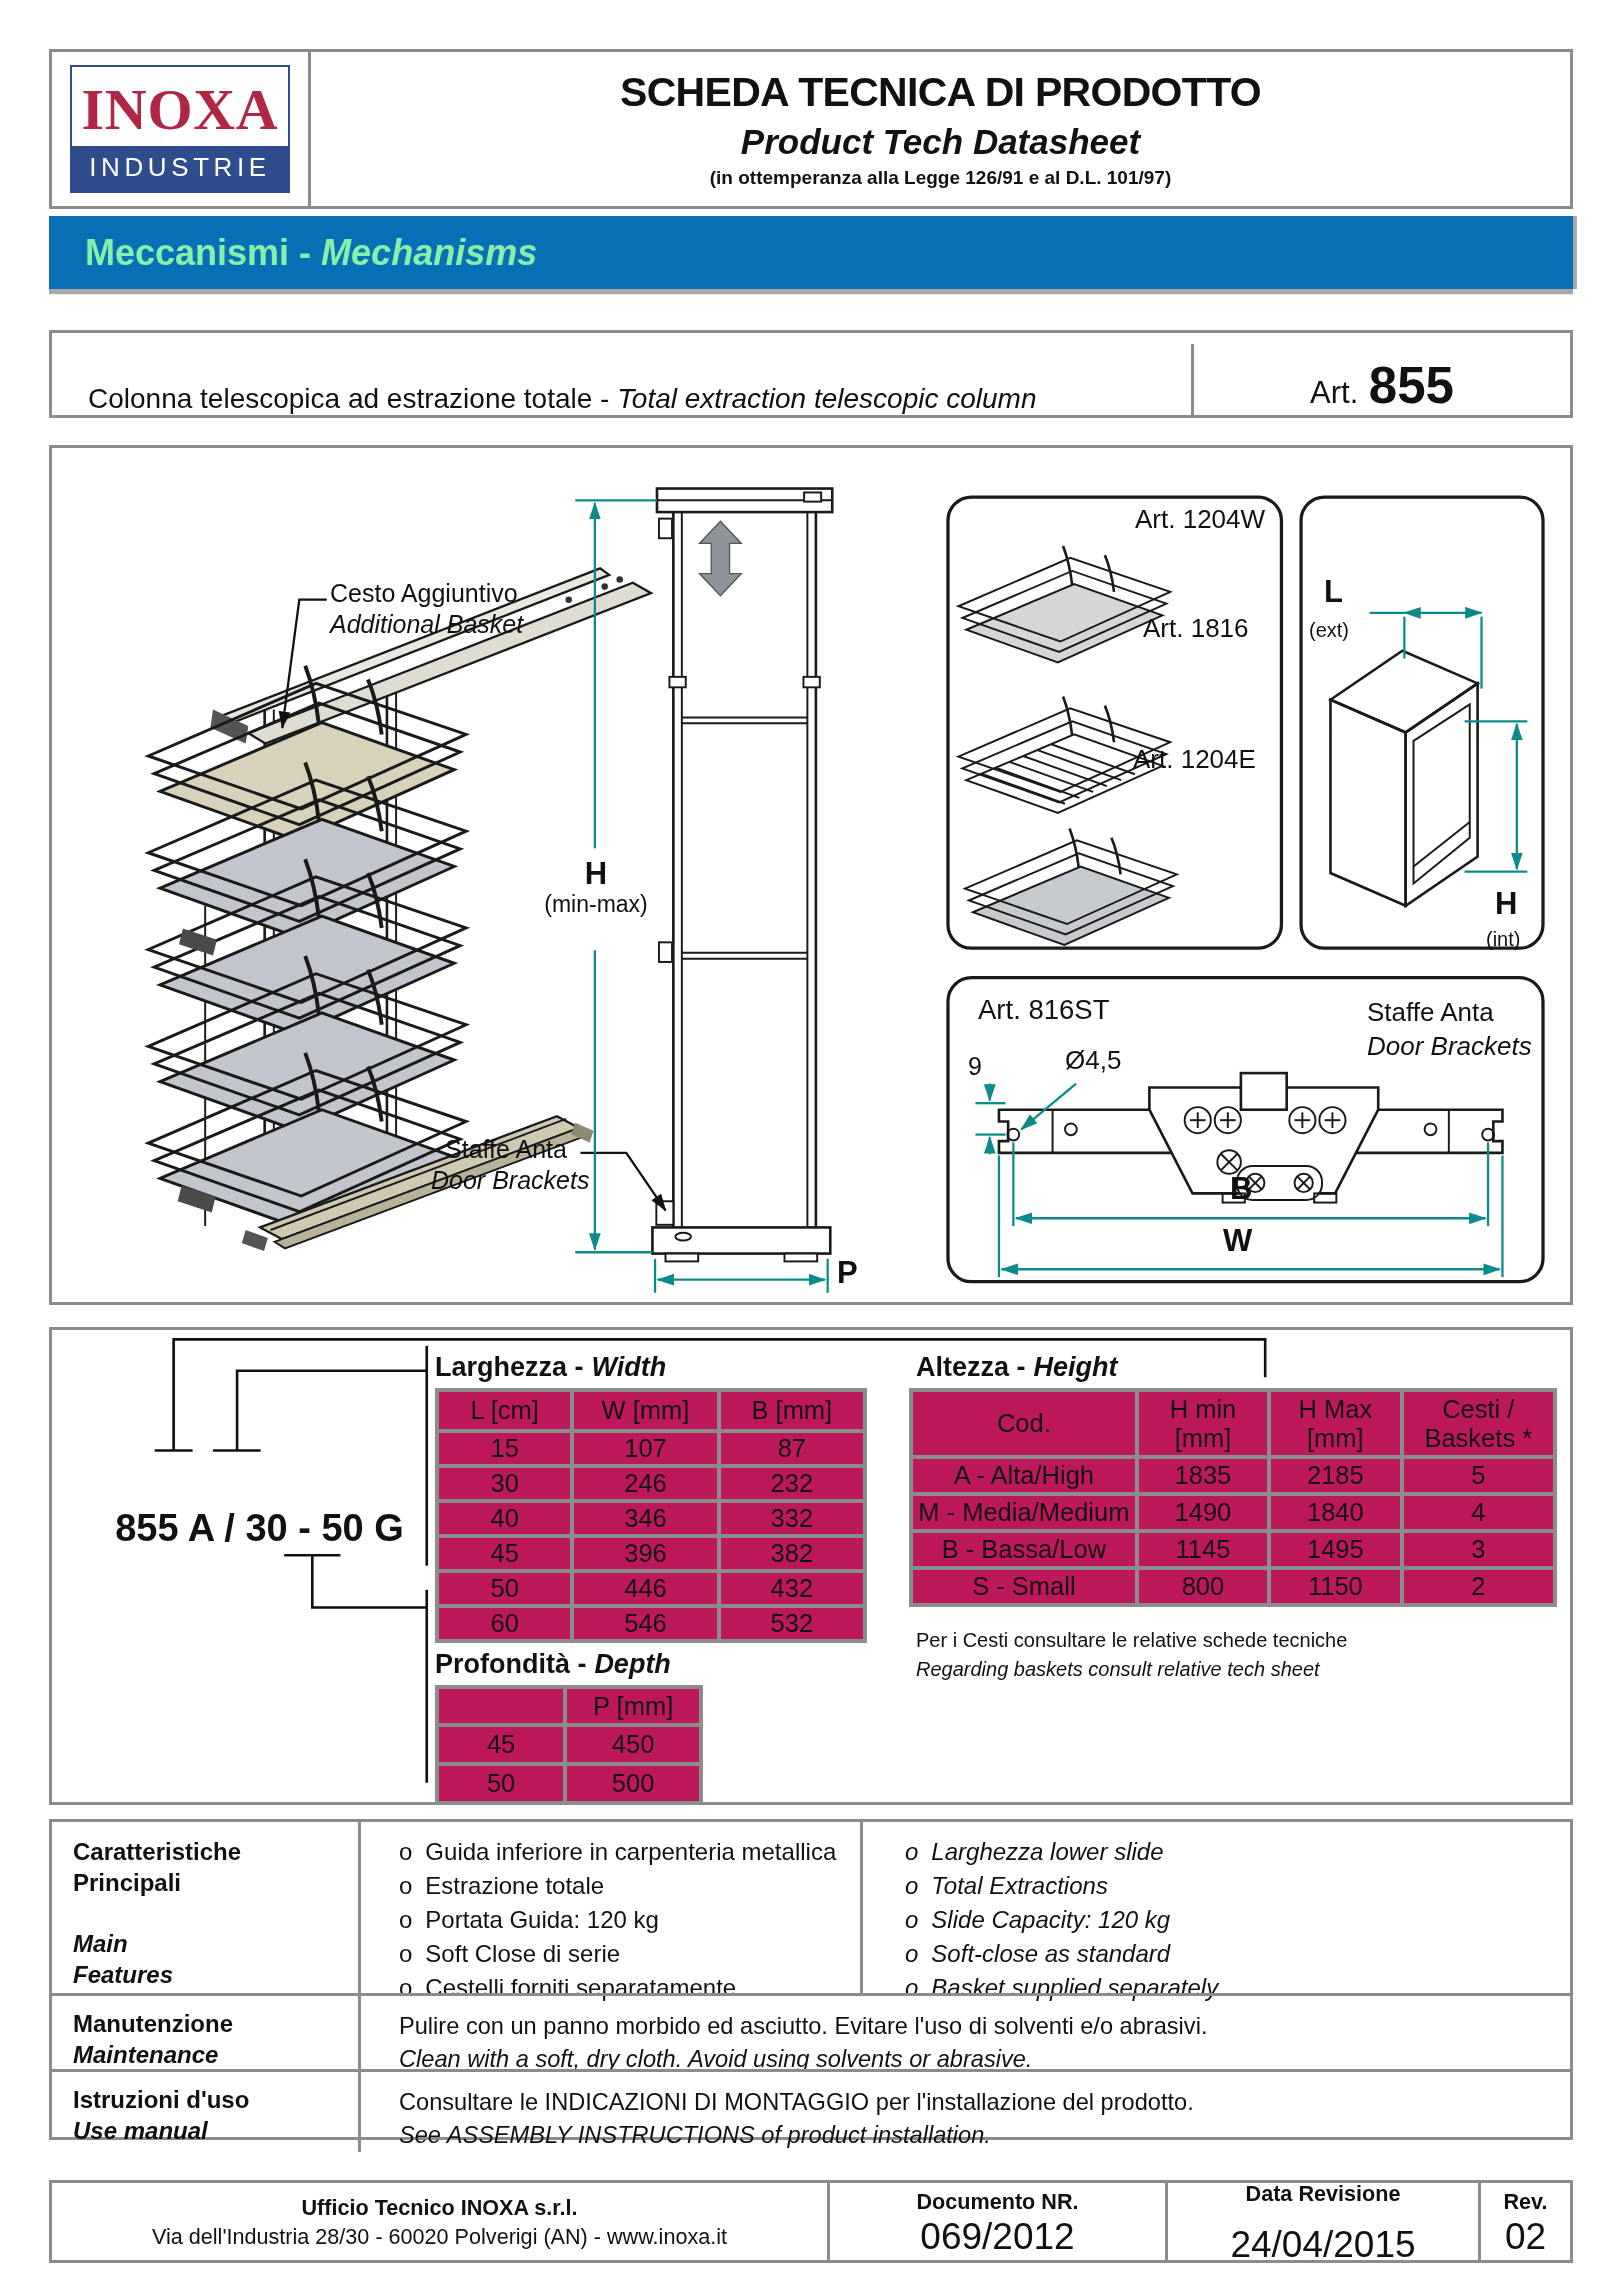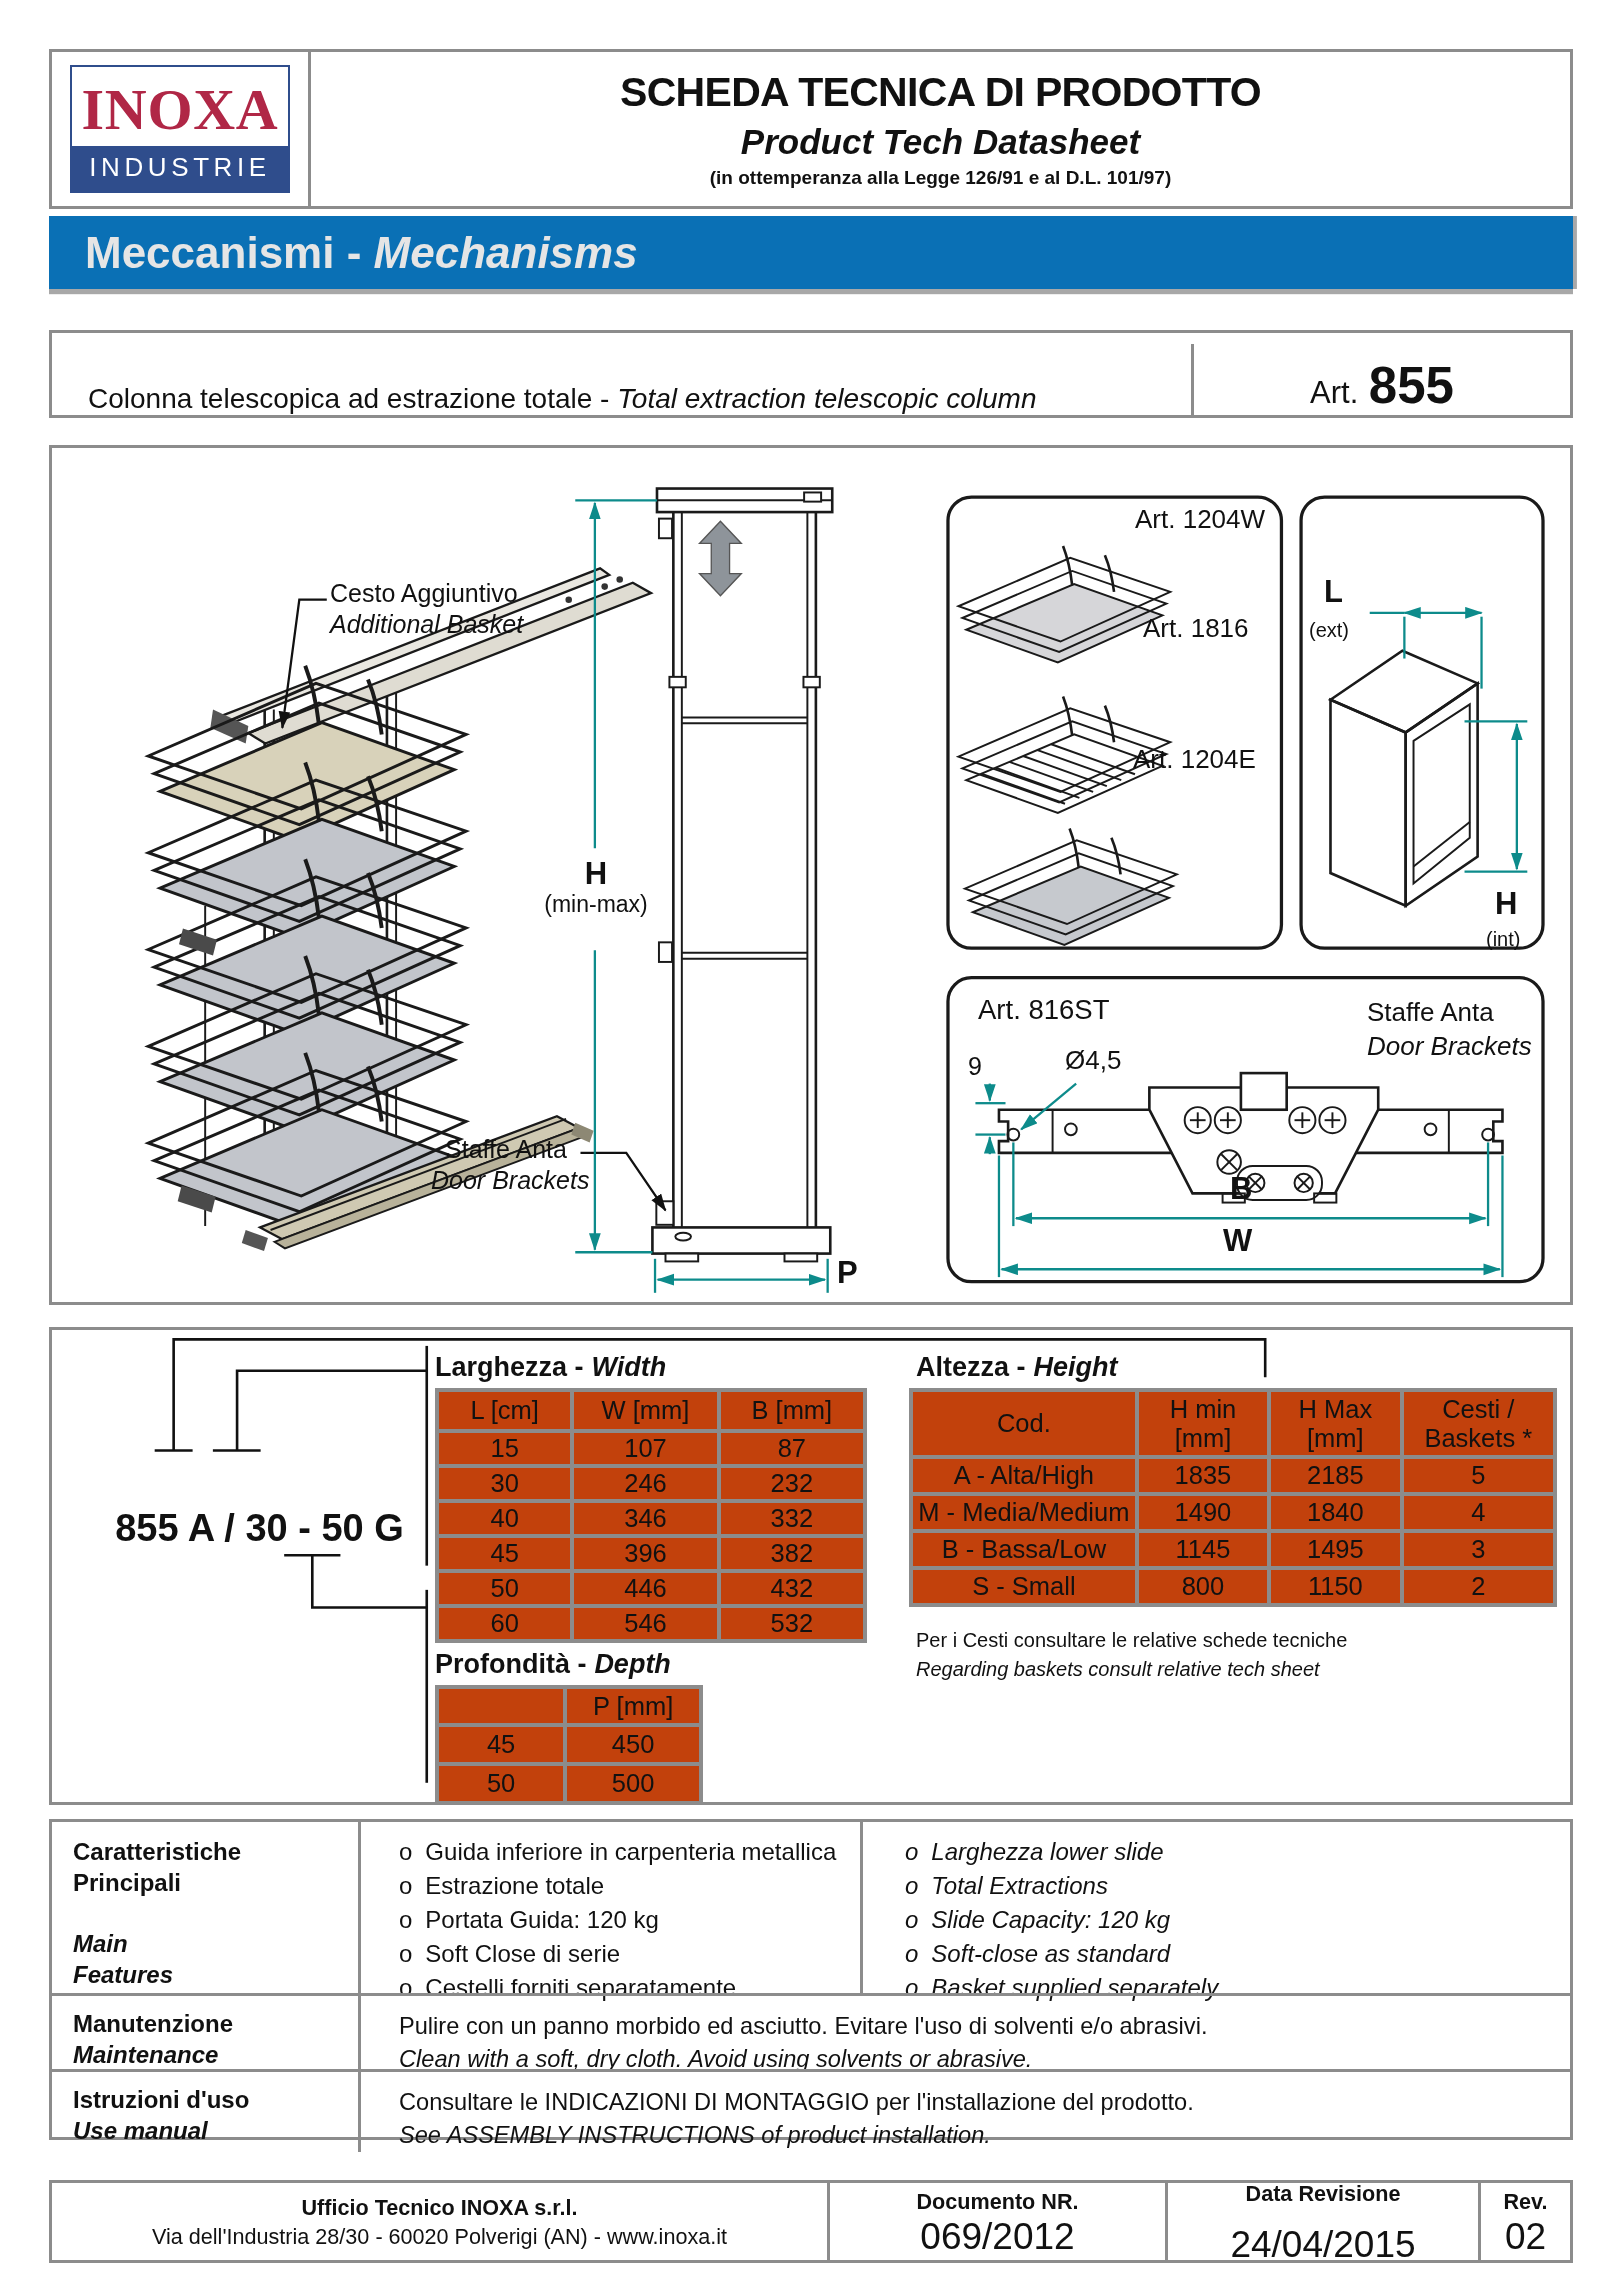--- a/index.html
+++ b/index.html
@@ -12,39 +12,39 @@
   .logo { border:2.6px solid #2f4d8c; width:216px; }
   .logo-top { background:#fff; color:#b02746; font-family:"Liberation Serif", serif; font-weight:bold; font-size:58px; text-align:center; padding:9.2px 0 2.6px 0; letter-spacing:0.7px; }
   .logo-bot { background:#2f4d8c; color:#fff; font-size:26px; text-align:center; letter-spacing:4.6px; padding:6.5px 0 7.9px 0; }
   #titlecell { flex:1; display:flex; flex-direction:column; align-items:center; justify-content:center; gap:5.2px; }
   .doc-title { font-size:41px; font-weight:bold; letter-spacing:-0.7px; }
   .doc-subtitle { font-size:35px; font-weight:bold; font-style:italic; }
   .doc-law { font-size:19px; font-weight:bold; }
 
   
   #banner { left:49px; top:216px; width:1524px; height:73px; position:absolute; background:#0a70b5; box-shadow:0 5.2px 0 #a8a8a8, 3.9px 0 0 #a8a8a8; display:flex; align-items:center; box-sizing:border-box; padding-left:36px; }
-  #banner span { color:#e5e5e5; font-size:44px; font-weight:bold; }
+  #banner span { color:#86efac; font-size:36px; font-weight:bold; }
 
   
   #artrow { left:49px; top:330px; width:1524px; height:88px; display:flex;align-items:flex-end; }
   #artdesc { flex:1; display:flex; align-items:center; padding-left:36px; font-size:28px; gap:7.9px; }
   #artcell { width:379px; border-left:3.9px solid #8c8c8c; display:flex; align-items:baseline; justify-content:center; gap:10.5px; padding-top:11.8px; box-sizing:border-box; }
   #artcell .lbl { font-size:31px; } #artcell .num { font-size:51px; font-weight:bold; }
 
   
   #drawbox { left:49px; top:445px; width:1524px; height:860px; }
   .dlabel { position:absolute; font-size:25px; line-height:31px; white-space:nowrap; }
   .dim-letter { font-weight:bold; font-size:31px; }
 
   
   #tabbox { left:49px; top:1327px; width:1524px; height:478px; }
   .sec-title { position:absolute; font-size:27px; font-weight:bold; white-space:nowrap; }
   .sec-title .en { font-style:italic; margin-left:7.9px; }
   table.dt { border-collapse:collapse; position:absolute; background:#fff; }
-  table.dt td, table.dt th { border:4.6px solid #8c8c8c; text-align:center; font-weight:normal; font-size:25.5px; padding:0; background:#c2410c; }
+  table.dt td, table.dt th { border:4.6px solid #8c8c8c; text-align:center; font-weight:normal; font-size:25.5px; padding:0; background:#be185d; }
   #wtab td { height:31px; } #wtab th { height:37px; }
   #ptab td { height:35px; } #ptab th { height:34px; }
   #htab td { height:33px; } #htab th { height:63px; }
   #modelcode { position:absolute; left:31px; top:149px; width:353px; text-align:center; font-size:38px; font-weight:bold; white-space:nowrap;margin-top:28px; }
   .note { position:absolute; font-size:20px; line-height:29px; }
 
   
   #featbox { left:49px; top:1819px; width:1524px; height:321px; display:flex; flex-direction:column; }
   .frow { display:flex; } .frow + .frow { border-top:3.9px solid #8c8c8c; }
   #frow1 { height:171px; } #frow2 { height:73px; } #frow3 { flex:1; }

